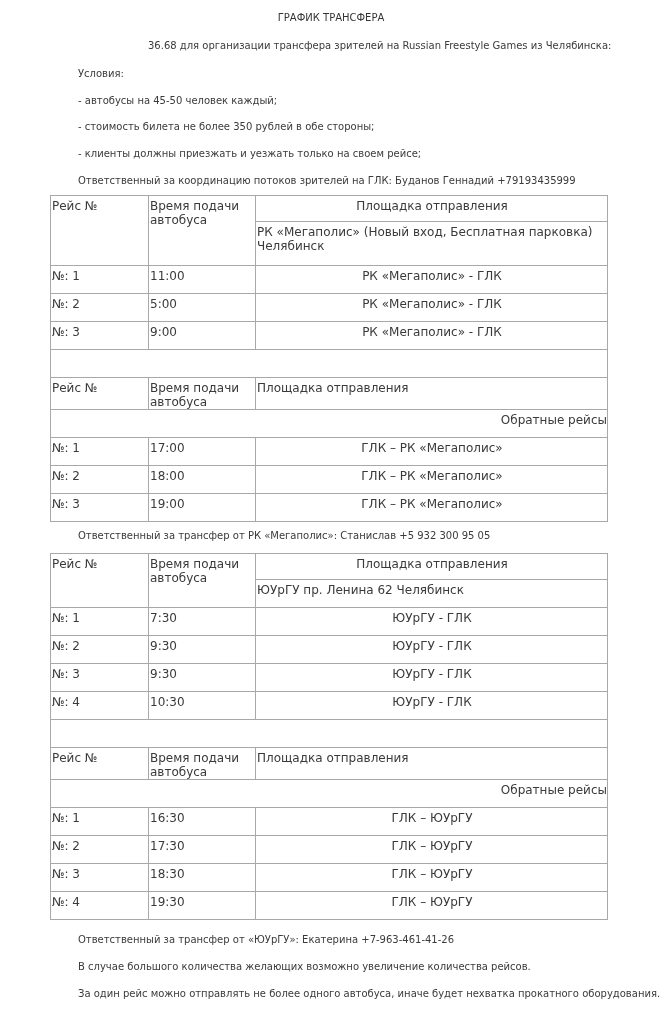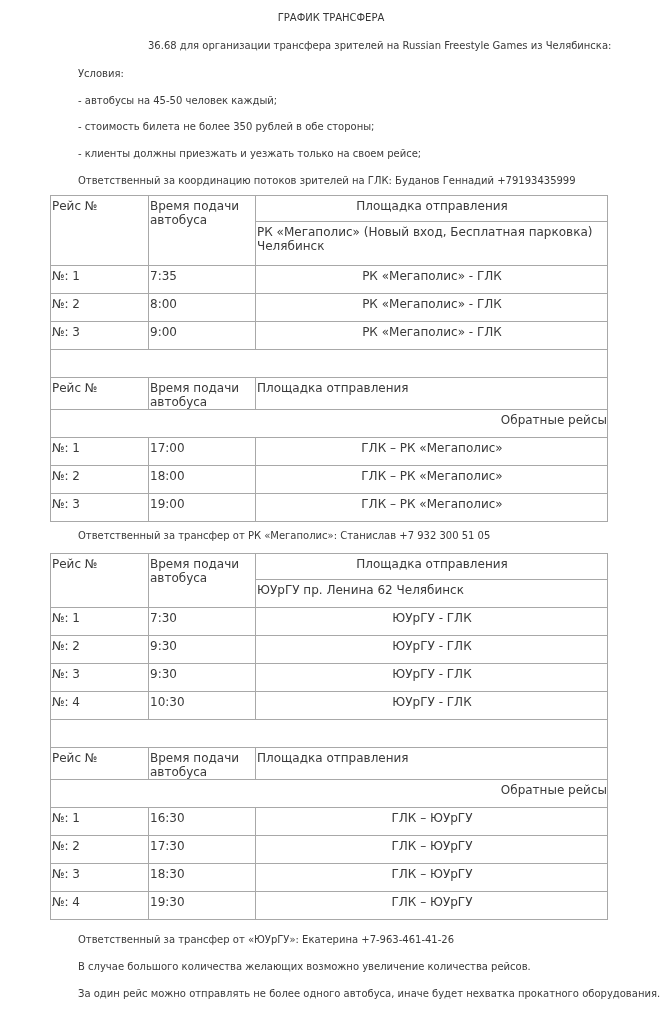--- a/index.html
+++ b/index.html
@@ -53,26 +53,26 @@
       <tr>
     <td rowspan="2">Рейс №</td>
     <td rowspan="2">Время подачи автобуса</td>
     <td class="center" style="height:22px">Площадка отправления</td>
   </tr>
   <tr>
     <td class="bold" style="height:40px">РК «Мегаполис» (Новый вход, Бесплатная парковка) Челябинск</td>
   </tr>
   <tr>
     <td class="num">№: 1</td>
-    <td>7:35</td>
+    <td>11:00</td>
     <td class="center">РК «Мегаполис» - ГЛК</td>
   </tr>
   <tr>
     <td class="num">№: 2</td>
-    <td>8:00</td>
+    <td>5:00</td>
     <td class="center">РК «Мегаполис» - ГЛК</td>
   </tr>
   <tr>
     <td class="num">№: 3</td>
     <td>9:00</td>
     <td class="center">РК «Мегаполис» - ГЛК</td>
   </tr>
   <tr>
         <td colspan="3" class="spacer"></td>
       </tr>
@@ -94,21 +94,21 @@
     <td>18:00</td>
     <td class="center">ГЛК – РК «Мегаполис»</td>
   </tr>
   <tr>
     <td class="num">№: 3</td>
     <td>19:00</td>
     <td class="center">ГЛК – РК «Мегаполис»</td>
   </tr>
 </tbody>
   </table>
-<div class="p" style="top:530px">Ответственный за трансфер от РК «Мегаполис»: Станислав  +7 932 300 51 05</div>
+<div class="p" style="top:530px">Ответственный за трансфер от РК «Мегаполис»: Станислав  +5 932 300 95 05</div>
 
 <table class="sched" style="top:553px">
   <colgroup>
       <col class="c1">
       <col class="c2">
       <col>
     </colgroup>
   <tbody>
       <tr>
     <td rowspan="2">Рейс №</td>

